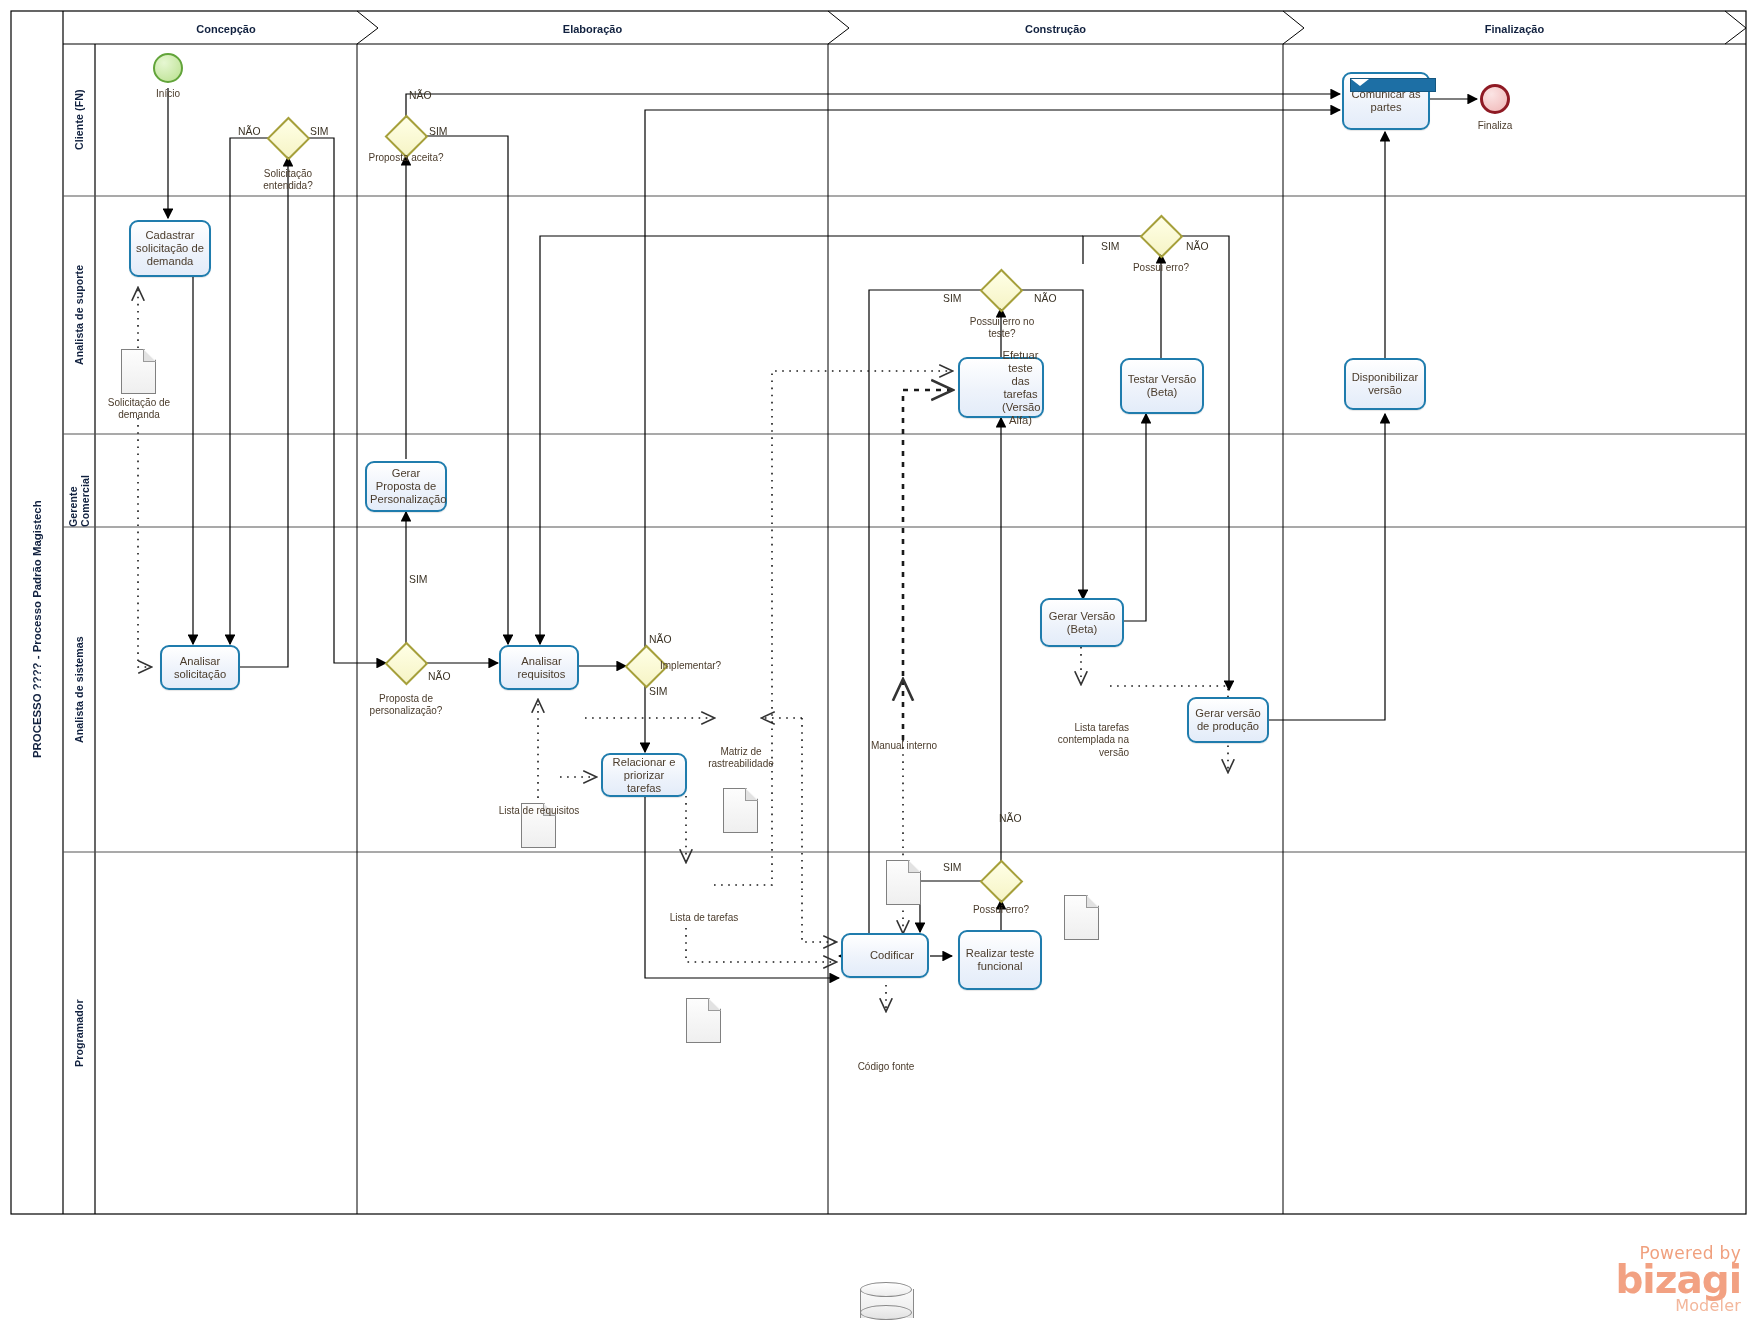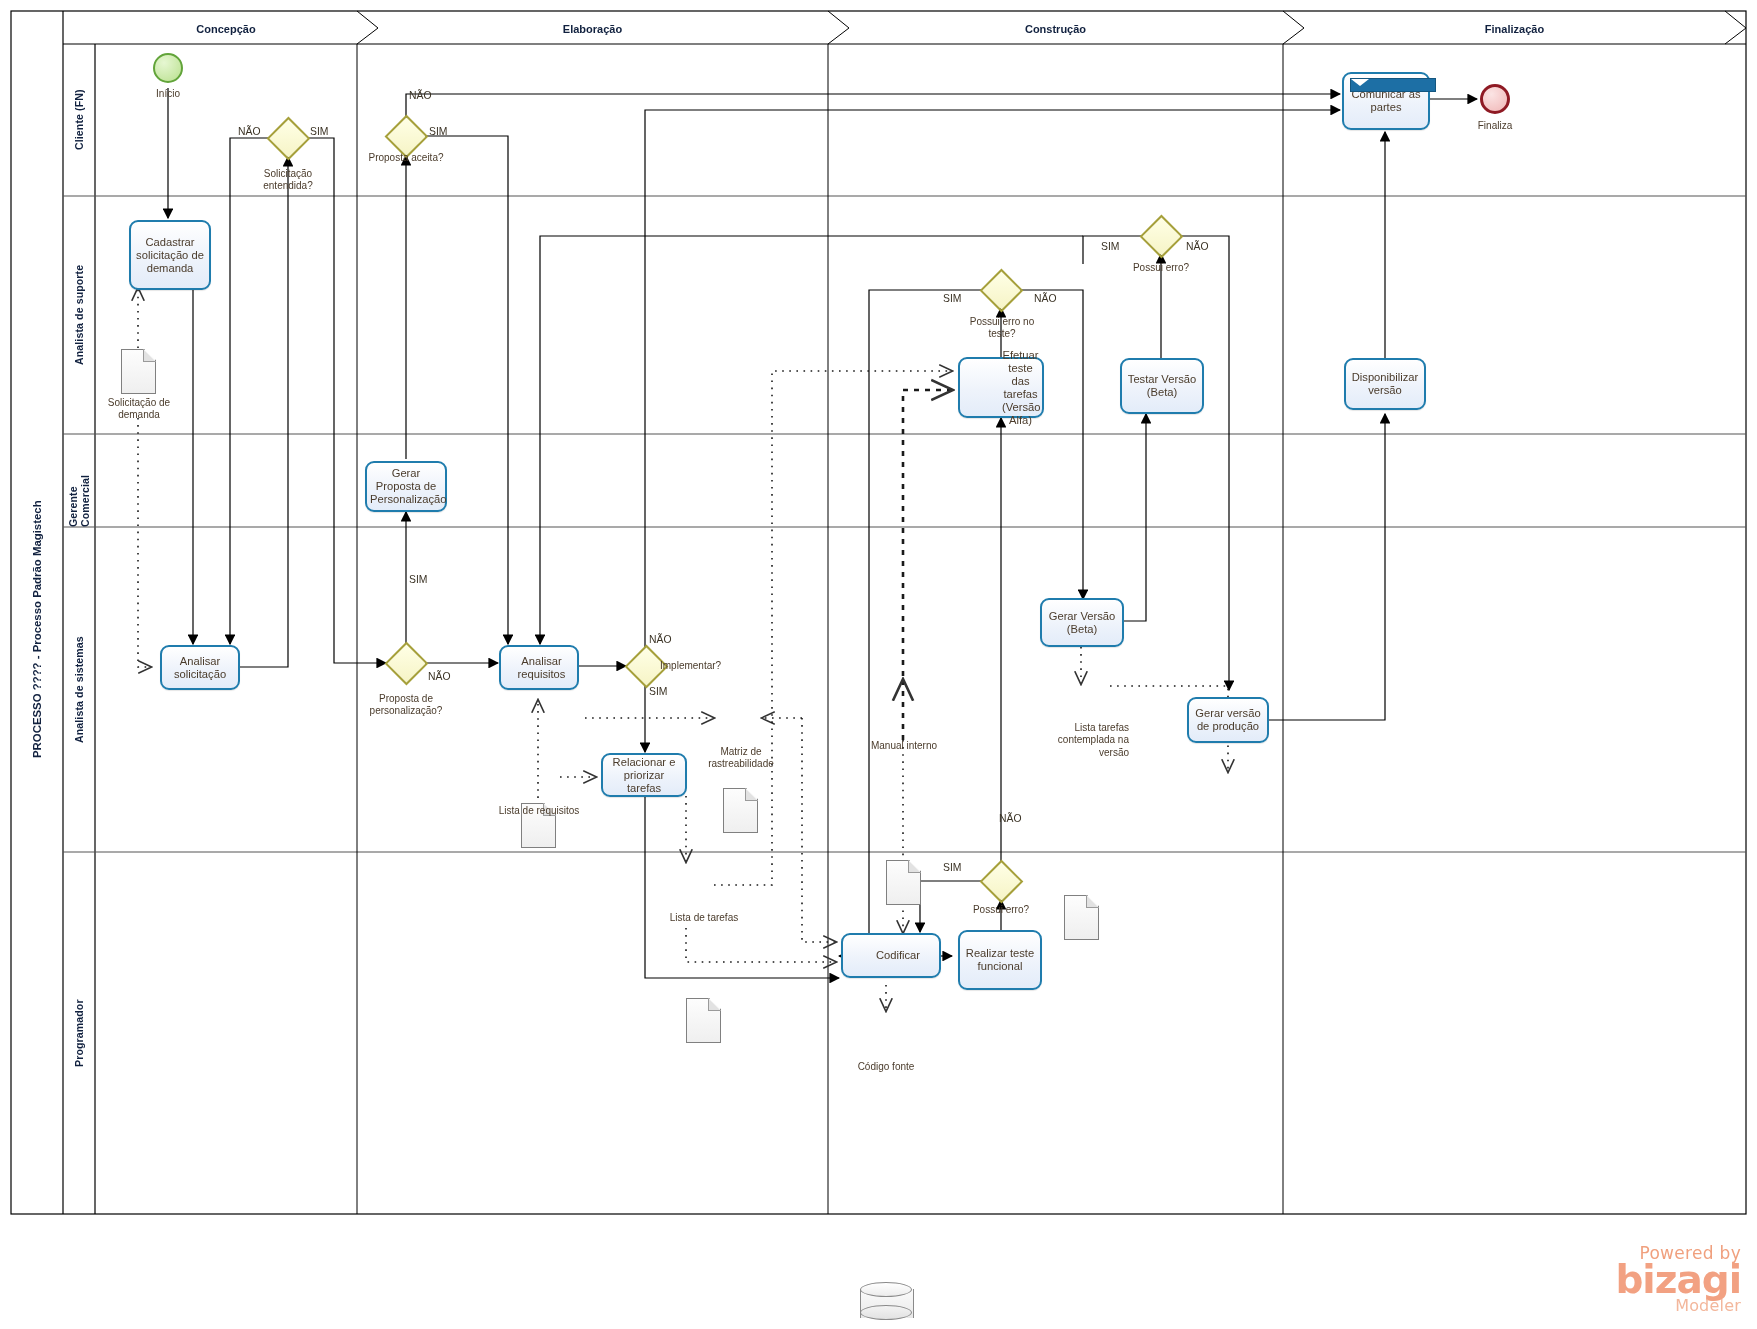--- a/index.html
+++ b/index.html
@@ -230,41 +230,41 @@
   <div class="phase-title" style="left:357px;top:23px;width:471px;">Elaboração</div>
   <div class="phase-title" style="left:828px;top:23px;width:455px;">Construção</div>
   <div class="phase-title" style="left:1283px;top:23px;width:463px;">Finalização</div>
 
   <div class="node ev-start" style="left:153px;top:53px;"></div>
   <div class="lbl" style="left:123px;top:88px;width:90px;">Início</div>
 
   <div class="node ev-end" style="left:1480px;top:84px;"></div>
   <div class="lbl" style="left:1450px;top:120px;width:90px;">Finaliza</div>
 
-  <div class="node task" style="left:129px;top:220px;width:82px;height:70px;">
+  <div class="node task" style="left:129px;top:220px;width:82px;height:57px;">
     <span>Cadastrar solicitação de demanda</span>
   </div>
 
   <div class="node task" style="left:160px;top:645px;width:80px;height:45px;">
     <span>Analisar solicitação</span>
   </div>
 
   <div class="node task" style="left:365px;top:461px;width:82px;height:51px;">
     <span>Gerar Proposta de Personalização</span>
   </div>
 
   <div class="node task" style="left:499px;top:645px;width:80px;height:45px;padding-left:8px;">
     <span>Analisar requisitos</span>
   </div>
 
   <div class="node task" style="left:601px;top:753px;width:86px;height:44px;">
     <span>Relacionar e priorizar tarefas</span>
   </div>
 
-  <div class="node task" style="left:841px;top:933px;width:100px;height:45px;padding-left:17px;">
+  <div class="node task" style="left:841px;top:933px;width:88px;height:45px;padding-left:17px;">
     <span>Codificar</span>
   </div>
 
   <div class="node task" style="left:958px;top:930px;width:84px;height:60px;">
     <span>Realizar teste funcional</span>
   </div>
 
   <div class="node task" style="left:958px;top:357px;width:86px;height:61px;padding-left:42px;">
     <span>Efetuar teste das tarefas (Versão Alfa)</span>
   </div>

